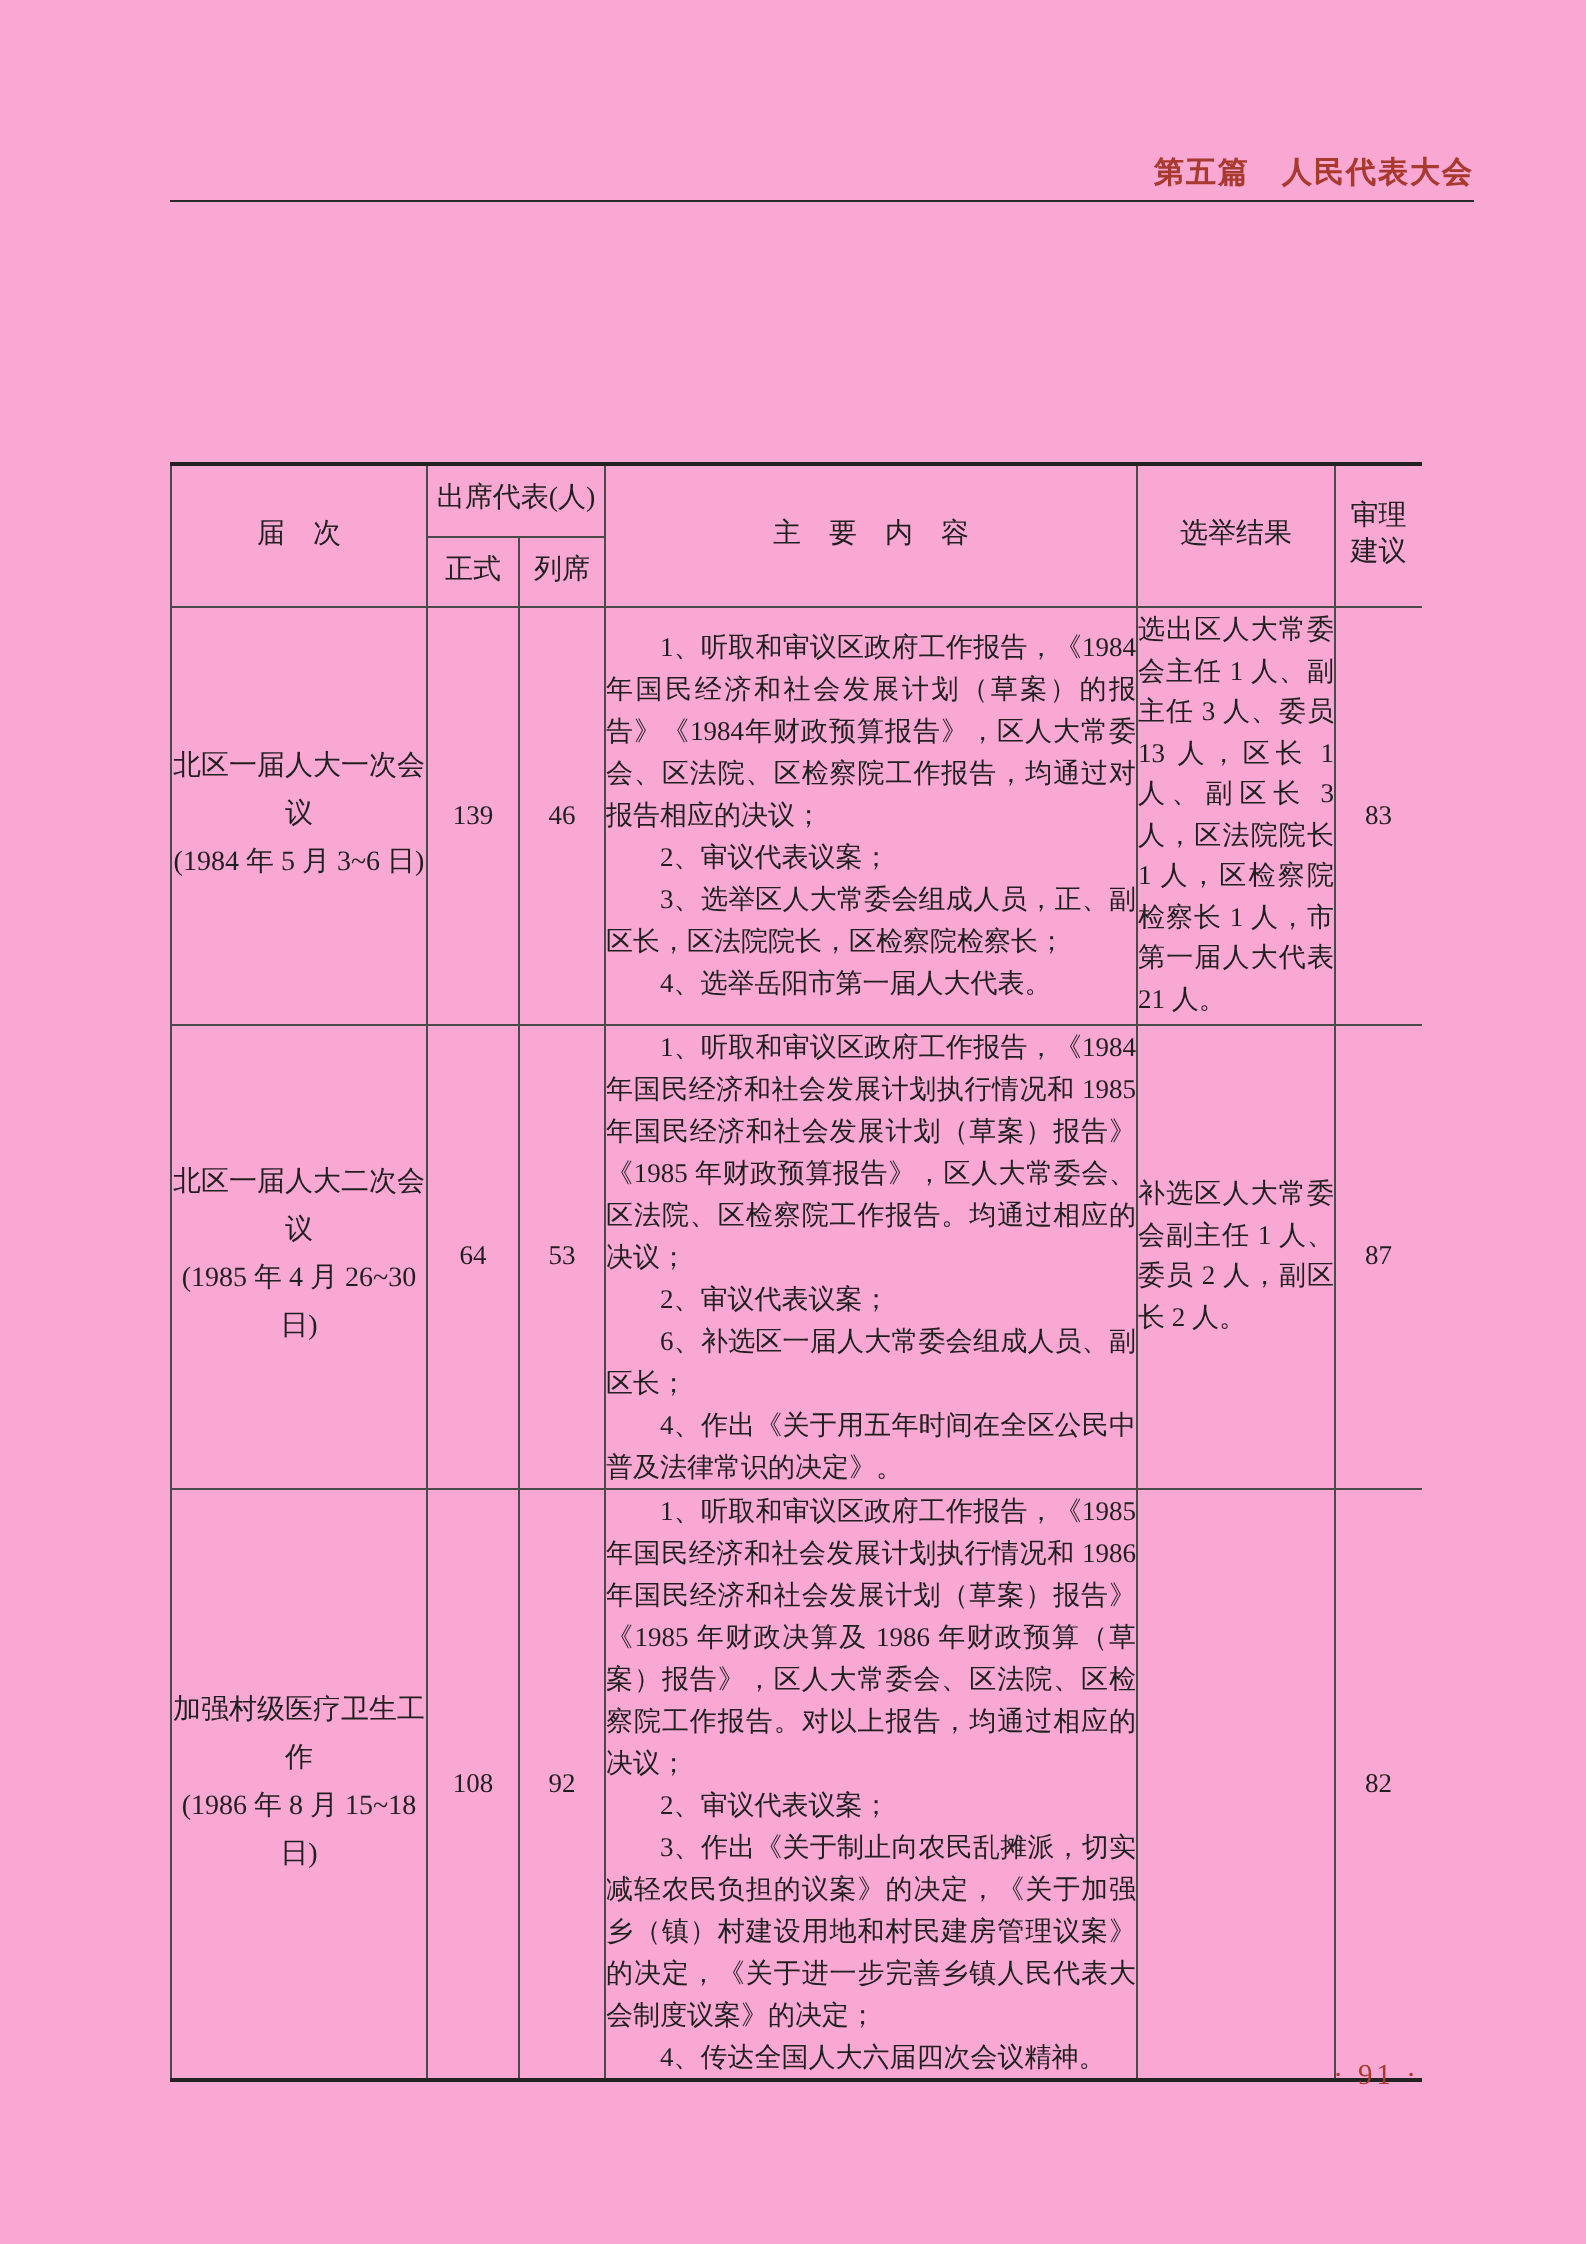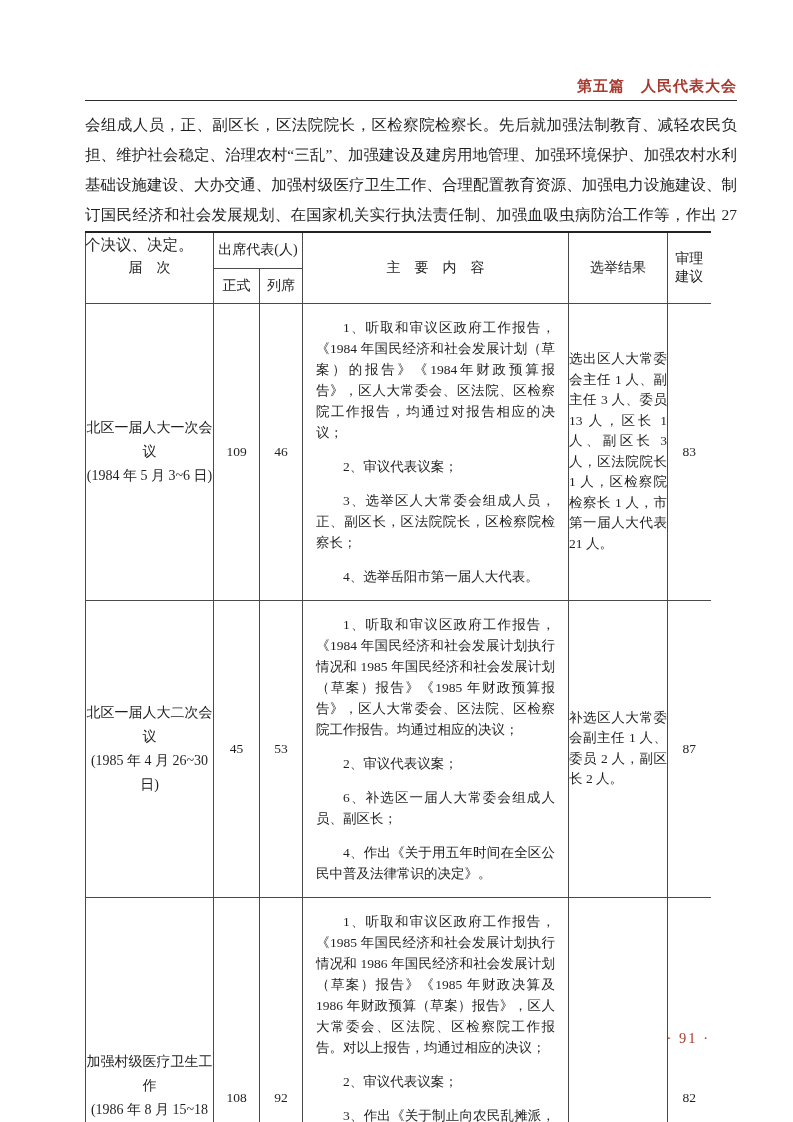--- a/index.html
+++ b/index.html
@@ -1,19 +1,19 @@
 <!DOCTYPE html>
 <html style="--header_red: #a8392e; --text: #1f1f1f; --grid_line: #4a4a4a;"><head>
 <meta charset="utf-8">
 <style>
   html,body{margin:0;padding:0;background:#9a9a9a;}
   .page{
     position:relative;
     width:793px;height:1122px;
-    background:#ffffff;
+    background:#f9a8d4;
     margin:0 auto;
     font-family:"Liberation Serif","DejaVu Serif",serif;
     color:#1f1f1f;
     overflow:hidden;
   }
   .section-title{
     position:absolute;left:85px;top:77px;width:652px;
     text-align:right;
     font-size:15px;font-weight:bold;
     color:var(--header_red,#a8392e);
@@ -50,21 +50,21 @@
     font-weight:normal;
   }
   table.gz th:last-child,table.gz td:last-child{border-right:none;font-family:Liberation Serif, serif;}
   table.gz .hdr{font-size:14px;text-align:center;line-height:18px;}
   .row-session{height:36px;}
   .row-sub{height:35px;}
   td.session-cell{text-align:center;font-size:14px;line-height:24px;margin-top:12px;}
   td.num-cell{text-align:center;font-size:13.5px;}
   td.content-cell{padding:4px 7px;}
   td.content-cell p{
-    margin:13px;text-indent:2em;line-height:21px;
+    margin:0;text-indent:2em;line-height:21px;
     text-align:justify;text-justify:inter-ideograph;
   }
   td.election-cell{
     padding:2px 5px;line-height:20.5px;
     text-align:justify;text-justify:inter-ideograph;
   }
   .page-num{
     position:absolute;top:1030px;right:83px;
     font-size:14.5px;color:var(--header_red,#a8392e);
     letter-spacing:2px;
@@ -72,21 +72,20 @@
   }
 </style>
 </head>
 <body>
 
 <div class="page">
 
   <div class="section-title">第五篇　人民代表大会</div>
   <div class="header-rule"></div>
 
-  <div class="intro">会组成人员，正、副区长，区法院院长，区检察院检察长。先后就加强法制教育、减轻农民负担、维护社会稳定、治理农村“三乱”、加强建设及建房用地管理、加强环境保护、加强农村水利基础设施建设、大办交通、加强村级医疗卫生工作、合理配置教育资源、加强电力设施建设、制订国民经济和社会发展规划、在国家机关实行执法责任制、加强血吸虫病防治工作等，作出 27 个决议、决定。</div>
 
   <div class="table-block">
 
     <table class="gz">
       <colgroup>
         <col style="width:128px">
           <col style="width:46px">
           <col style="width:43px">
         <col style="width:266px">
           <col style="width:99px">
@@ -107,37 +106,37 @@
           <th class="hdr">正式</th>
           <th class="hdr">列席</th>
         </tr>
       </thead>
       <tbody>
         <tr style="height:209px">
           <td class="session-cell">
             <div>北区一届人大一次会议</div>
             <div>(1984 年 5 月 3~6 日)</div>
           </td>
-          <td class="num-cell">109</td>
+          <td class="num-cell">139</td>
           <td class="num-cell">46</td>
           <td class="content-cell">
             <p>1、听取和审议区政府工作报告，《1984 年国民经济和社会发展计划（草案）的报告》《1984年财政预算报告》，区人大常委会、区法院、区检察院工作报告，均通过对报告相应的决议；</p>
             <p>2、审议代表议案；</p>
             <p>3、选举区人大常委会组成人员，正、副区长，区法院院长，区检察院检察长；</p>
             <p>4、选举岳阳市第一届人大代表。</p>
           </td>
           <td class="election-cell">选出区人大常委会主任 1 人、副主任 3 人、委员 13 人，区长 1 人、副区长 3 人，区法院院长 1 人，区检察院检察长 1 人，市第一届人大代表 21 人。</td>
           <td class="num-cell">83</td>
         </tr>
         <tr style="height:198px">
           <td class="session-cell">
             <div>北区一届人大二次会议</div>
             <div>(1985 年 4 月 26~30 日)</div>
           </td>
-          <td class="num-cell">45</td>
+          <td class="num-cell">64</td>
           <td class="num-cell">53</td>
           <td class="content-cell">
             <p>1、听取和审议区政府工作报告，《1984 年国民经济和社会发展计划执行情况和 1985 年国民经济和社会发展计划（草案）报告》《1985 年财政预算报告》，区人大常委会、区法院、区检察院工作报告。均通过相应的决议；</p>
             <p>2、审议代表议案；</p>
             <p>6、补选区一届人大常委会组成人员、副区长；</p>
             <p>4、作出《关于用五年时间在全区公民中普及法律常识的决定》。</p>
           </td>
           <td class="election-cell">补选区人大常委会副主任 1 人、委员 2 人，副区长 2 人。</td>
           <td class="num-cell">87</td>
         </tr>

